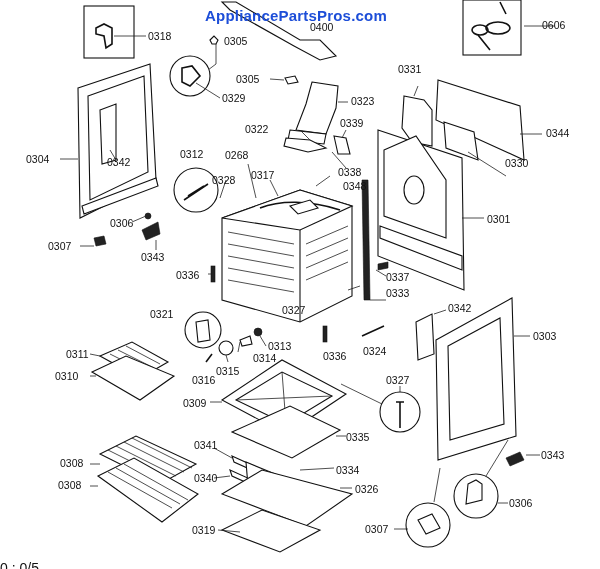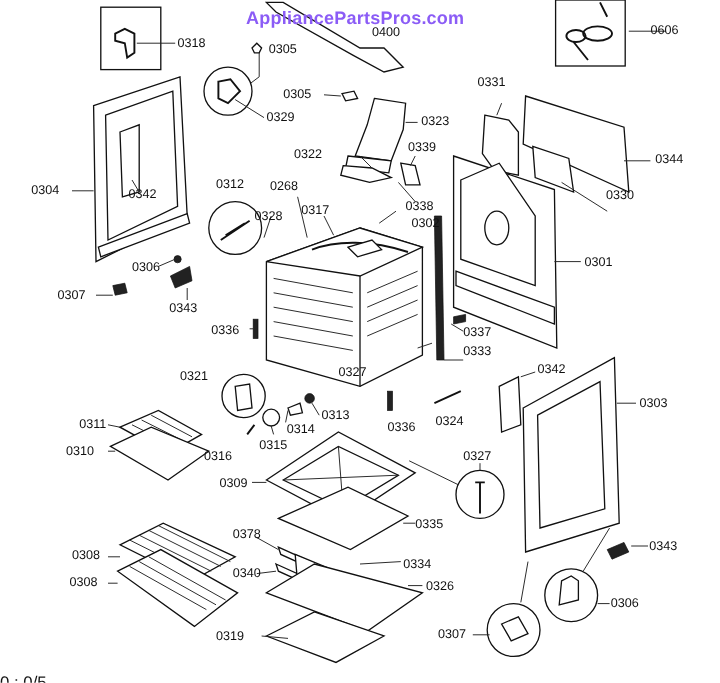--- a/index.html
+++ b/index.html
@@ -1,21 +1,21 @@
 <!DOCTYPE html>
 <html><head>
 <meta charset="utf-8">
 <style>
   html, body { margin: 0; padding: 0; background: #ffffff; }
   body { width: 600px; height: 569px; position: relative; overflow: hidden;
          font-family: "Liberation Sans", sans-serif; }
   #diagram { position: absolute; left: 0; top: 0; width: 600px; height: 569px; }
   .lbl { position: absolute; font-size: 10.5px; color: #111; line-height: 1; white-space: nowrap; }
   .wm { position: absolute; left: 205px; top: 7px; font-size: 15px; font-weight: bold;
-        color: #8b5cf6; letter-spacing: 0.2px; }
+        color: #1d4ed8; letter-spacing: 0.2px; }
   .footer { position: absolute; left: 0; top: 560px; font-size: 14px; color: #111; }
   svg .ln { stroke: #222; stroke-width: 0.8; fill: none; }
   svg .pt { stroke: #111; stroke-width: 1.1; fill: #fff; }
   svg .pd { stroke: #111; stroke-width: 1.6; fill: none; }
   svg .dk { fill: #222; stroke: #111; stroke-width: 0.6; }
 </style>
 </head>
 <body>
 
 <svg id="diagram" viewBox="0 0 600 569" xmlns="http://www.w3.org/2000/svg">
@@ -285,48 +285,48 @@
 <span class="lbl" style="left:546px;top:128px">0344</span>
 <span class="lbl" style="left:245px;top:124px">0322</span>
 <span class="lbl" style="left:340px;top:118px">0339</span>
 <span class="lbl" style="left:26px;top:154px">0304</span>
 <span class="lbl" style="left:107px;top:157px">0342</span>
 <span class="lbl" style="left:180px;top:149px">0312</span>
 <span class="lbl" style="left:225px;top:150px">0268</span>
 <span class="lbl" style="left:212px;top:175px">0328</span>
 <span class="lbl" style="left:251px;top:170px">0317</span>
 <span class="lbl" style="left:338px;top:167px">0338</span>
-<span class="lbl" style="left:343px;top:181px">0302</span>
+<span class="lbl" style="left:343px;top:181px">0348</span>
 <span class="lbl" style="left:505px;top:158px">0330</span>
 <span class="lbl" style="left:487px;top:214px">0301</span>
 <span class="lbl" style="left:110px;top:218px">0306</span>
 <span class="lbl" style="left:48px;top:241px">0307</span>
 <span class="lbl" style="left:141px;top:252px">0343</span>
 <span class="lbl" style="left:176px;top:270px">0336</span>
 <span class="lbl" style="left:386px;top:272px">0337</span>
 <span class="lbl" style="left:386px;top:288px">0333</span>
 <span class="lbl" style="left:150px;top:309px">0321</span>
 <span class="lbl" style="left:282px;top:305px">0327</span>
 <span class="lbl" style="left:448px;top:303px">0342</span>
 <span class="lbl" style="left:533px;top:331px">0303</span>
 <span class="lbl" style="left:66px;top:349px">0311</span>
 <span class="lbl" style="left:268px;top:341px">0313</span>
-<span class="lbl" style="left:239px;top:353px">0314</span>
+<span class="lbl" style="left:253px;top:353px">0314</span>
 <span class="lbl" style="left:323px;top:351px">0336</span>
 <span class="lbl" style="left:363px;top:346px">0324</span>
 <span class="lbl" style="left:55px;top:371px">0310</span>
-<span class="lbl" style="left:170px;top:375px">0316</span>
+<span class="lbl" style="left:192px;top:375px">0316</span>
 <span class="lbl" style="left:216px;top:366px">0315</span>
 <span class="lbl" style="left:386px;top:375px">0327</span>
 <span class="lbl" style="left:183px;top:398px">0309</span>
 <span class="lbl" style="left:346px;top:432px">0335</span>
 <span class="lbl" style="left:60px;top:458px">0308</span>
-<span class="lbl" style="left:194px;top:440px">0378</span>
+<span class="lbl" style="left:194px;top:440px">0341</span>
 <span class="lbl" style="left:336px;top:465px">0334</span>
 <span class="lbl" style="left:541px;top:450px">0343</span>
 <span class="lbl" style="left:58px;top:480px">0308</span>
 <span class="lbl" style="left:194px;top:473px">0340</span>
 <span class="lbl" style="left:355px;top:484px">0326</span>
 <span class="lbl" style="left:509px;top:498px">0306</span>
-<span class="lbl" style="left:180px;top:525px">0319</span>
+<span class="lbl" style="left:192px;top:525px">0319</span>
 <span class="lbl" style="left:365px;top:524px">0307</span>
 
 <div class="footer">0 : 0/5</div>
 
 </body></html>

